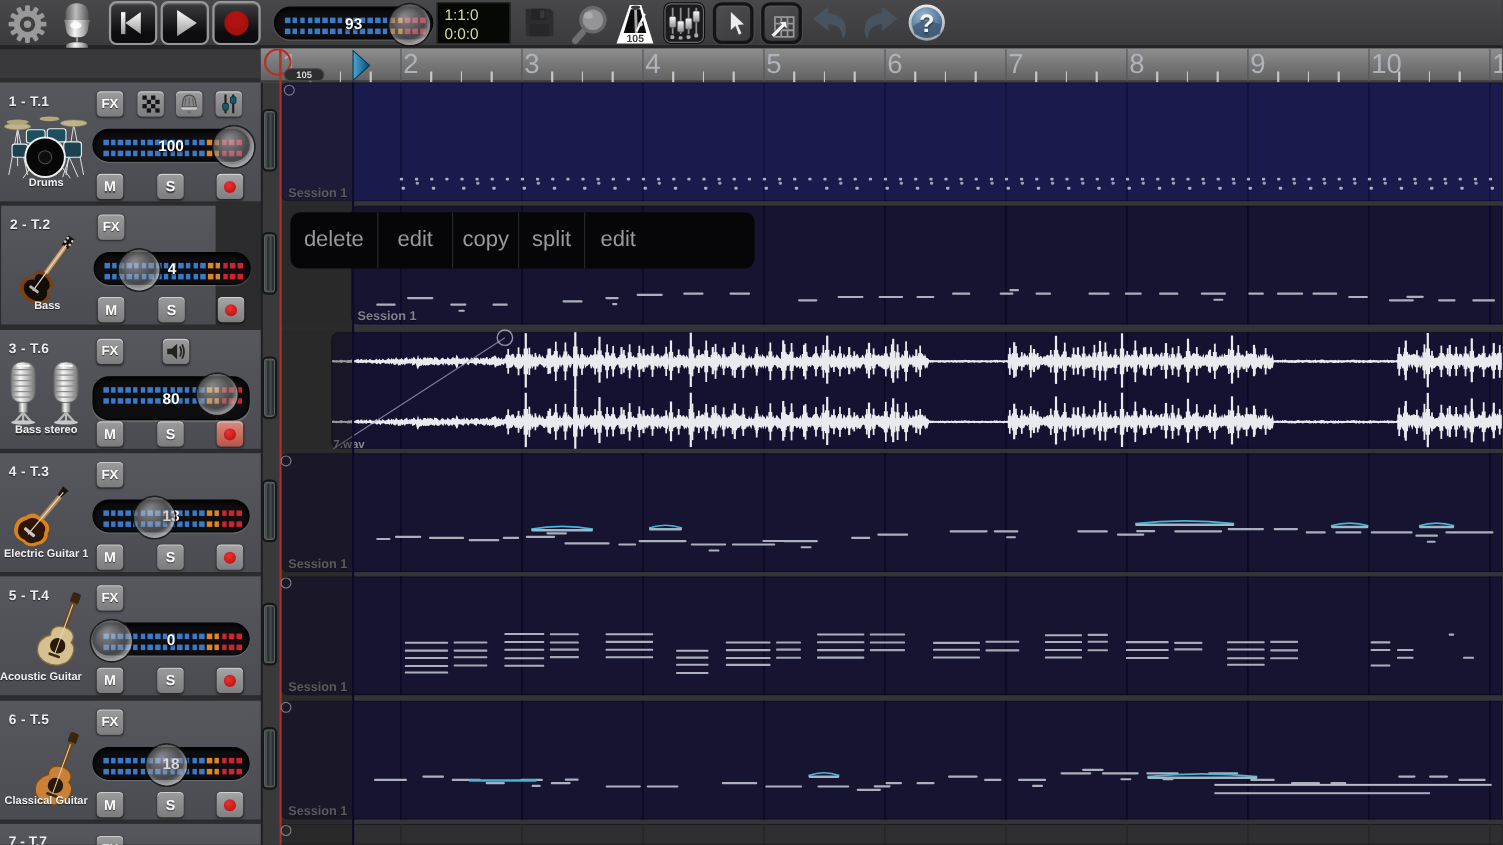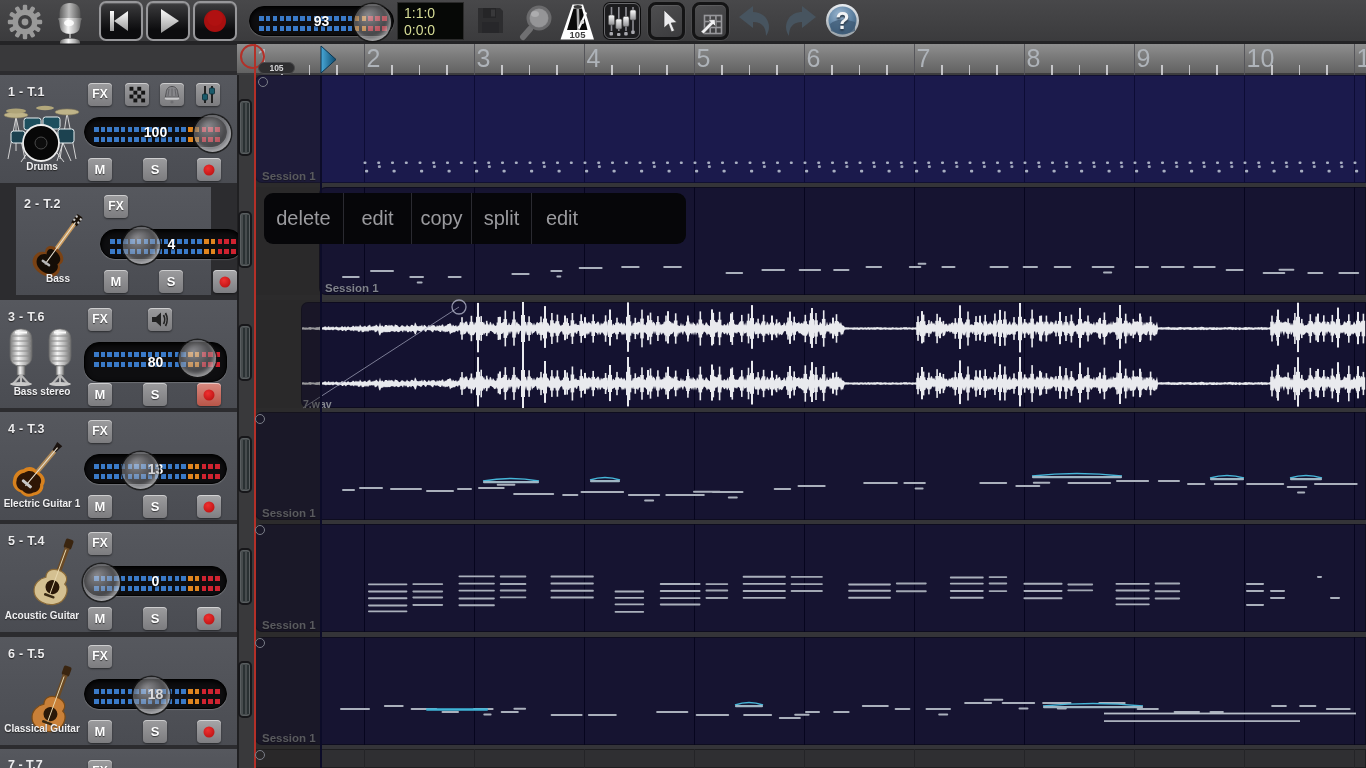--- a/index.html
+++ b/index.html
@@ -285,21 +285,21 @@
       <div style="position:absolute;left:130.0px;top:19.2px;width:4.6px;height:4.6px;background:#cf2330"></div>
 <div style="position:absolute;left:50%;top:50%;transform:translate(-50%,-50%);color:#fff;font-size:14px;font-weight:bold;text-shadow:0 1px 2px #000">100</div>
 <div style="position:absolute;left:108.5px;top:-3.5px;width:37px;height:37px;border-radius:50%;background:radial-gradient(circle at 38% 30%, rgba(210,210,215,0.62), rgba(150,150,155,0.42) 55%, rgba(85,85,90,0.5) 82%);box-shadow:0 0 0 1.5px rgba(20,20,20,0.8), inset -2px -3px 4px rgba(255,255,255,0.5), inset 2px 3px 4px rgba(40,40,40,0.4)"></div>
 </div>
     <div style="position:absolute;left:88px;top:83px;width:24px;height:23px;border-radius:4px;background:linear-gradient(#9c9c9e,#7c7c7f);box-shadow:inset 0 1px 0 rgba(255,255,255,.5), 0 1px 2px rgba(0,0,0,.5);color:#fff;font-weight:bold;font-size:13px;text-align:center;line-height:23px;text-shadow:0 1px 1px rgba(0,0,0,.6)">M</div>
     <div style="position:absolute;left:143px;top:83px;width:24px;height:23px;border-radius:4px;background:linear-gradient(#9c9c9e,#7c7c7f);box-shadow:inset 0 1px 0 rgba(255,255,255,.5), 0 1px 2px rgba(0,0,0,.5);color:#fff;font-weight:bold;font-size:13px;text-align:center;line-height:23px;text-shadow:0 1px 1px rgba(0,0,0,.6)">S</div>
     <div style="position:absolute;left:197px;top:83px;width:24px;height:23px;border-radius:4px;background:linear-gradient(#a6a6a8,#7e7e82);box-shadow:inset 0 1px 0 rgba(255,255,255,.5), 0 1px 2px rgba(0,0,0,.5)">
 <div style="position:absolute;left:50%;top:50%;transform:translate(-50%,-50%);width:11px;height:11px;border-radius:50%;background:radial-gradient(circle at 40% 35%,#f03030,#b00d0d)"></div>
     </div>
   </div>
-<div class="abs" style="left:16px;top:187px;width:195px;height:108px;background:linear-gradient(#56585e,#4a4c52)">
+<div class="abs" style="left:1px;top:187px;width:195px;height:108px;background:linear-gradient(#56585e,#4a4c52)">
     <div style="position:absolute;left:8px;top:10px;color:#ececee;font-size:12.5px;font-weight:bold;text-shadow:0 1px 1px #222;letter-spacing:0.3px">2 - T.2</div>
     <div style="position:absolute;left:88px;top:8px;width:24px;height:23px;border-radius:4px;background:linear-gradient(#9c9c9e,#7c7c7f);box-shadow:inset 0 1px 0 rgba(255,255,255,.5), 0 1px 2px rgba(0,0,0,.5);color:#fff;font-weight:bold;font-size:12px;text-align:center;line-height:23px;text-shadow:0 1px 1px rgba(0,0,0,.6)">FX</div>
     <div style="position:absolute;left:10px;top:22px"><svg width="66" height="72" viewBox="0 0 66 72">
 <g transform="rotate(36 33 36)">
 <rect x="29.5" y="0" width="7" height="11" rx="1.5" fill="#1a120a"></rect>
 <circle cx="30.5" cy="2.5" r="1.2" fill="#c8c8c8"></circle>
           <circle cx="35.5" cy="2.5" r="1.2" fill="#c8c8c8"></circle>
 <circle cx="30.5" cy="6.5" r="1.2" fill="#c8c8c8"></circle>
           <circle cx="35.5" cy="6.5" r="1.2" fill="#c8c8c8"></circle>
 <rect x="31" y="10" width="4" height="34" fill="#c99a5e"></rect>
@@ -523,21 +523,21 @@
     <div style="position:absolute;left:32px;top:12px"><svg width="50" height="80" viewBox="0 0 50 80">
 <g transform="rotate(20 25 40)">
 <rect x="21" y="1" width="8" height="10" rx="2" fill="#3a2510"></rect>
 <rect x="22.5" y="10" width="5" height="26" fill="#6a4a26"></rect>
 <path d="M25 34 C33 34 37 39 35 45 C42 48 42 62 33 67 C26 72 13 71 9 63 C5 55 10 48 15 45 C13 39 17 34 25 34 Z" fill="#d4c091" stroke="#8a6a38" stroke-width="1.2"></path>
 <circle cx="24.5" cy="52" r="7" fill="#2a1808"></circle>
 <line x1="24.5" y1="12" x2="24.5" y2="62" stroke="#e8d8b0" stroke-width="0.9"></line>
 <rect x="19" y="60" width="11" height="2.5" rx="1" fill="#3a2a14"></rect>
 </g>
 </svg></div>
-    <div style="position:absolute;left:0px;top:86px;width:84px;text-align:center;color:#f0f0f2;font-size:10px;font-weight:bold;white-space:nowrap;text-shadow:0 1px 1px #222">Acoustic Guitar</div>
+    <div style="position:absolute;left:0px;top:86px;width:84px;text-align:left;color:#f0f0f2;font-size:10px;font-weight:bold;white-space:nowrap;text-shadow:0 1px 1px #222">Acoustic Guitar</div>
     <div style="position:absolute;left:84px;top:42px;width:143px;height:30px;background:#0e0e10;border-radius:15px;box-shadow:inset 0 2px 5px #000, 0 1px 1px rgba(255,255,255,0.18);border:1px solid #000">
 <div style="position:absolute;left:9.0px;top:9.2px;width:4.6px;height:4.6px;background:#3a7ac8"></div>
       <div style="position:absolute;left:15.7px;top:9.2px;width:4.6px;height:4.6px;background:#3a7ac8"></div>
       <div style="position:absolute;left:22.4px;top:9.2px;width:4.6px;height:4.6px;background:#3a7ac8"></div>
       <div style="position:absolute;left:29.2px;top:9.2px;width:4.6px;height:4.6px;background:#3a7ac8"></div>
       <div style="position:absolute;left:35.9px;top:9.2px;width:4.6px;height:4.6px;background:#3a7ac8"></div>
       <div style="position:absolute;left:42.6px;top:9.2px;width:4.6px;height:4.6px;background:#3a7ac8"></div>
       <div style="position:absolute;left:49.3px;top:9.2px;width:4.6px;height:4.6px;background:#3a7ac8"></div>
       <div style="position:absolute;left:56.1px;top:9.2px;width:4.6px;height:4.6px;background:#3a7ac8"></div>
       <div style="position:absolute;left:62.8px;top:9.2px;width:4.6px;height:4.6px;background:#3a7ac8"></div>

